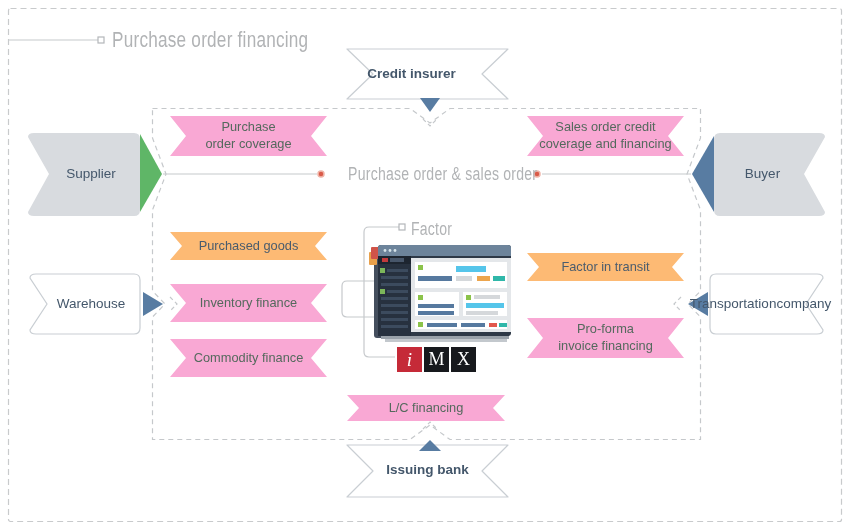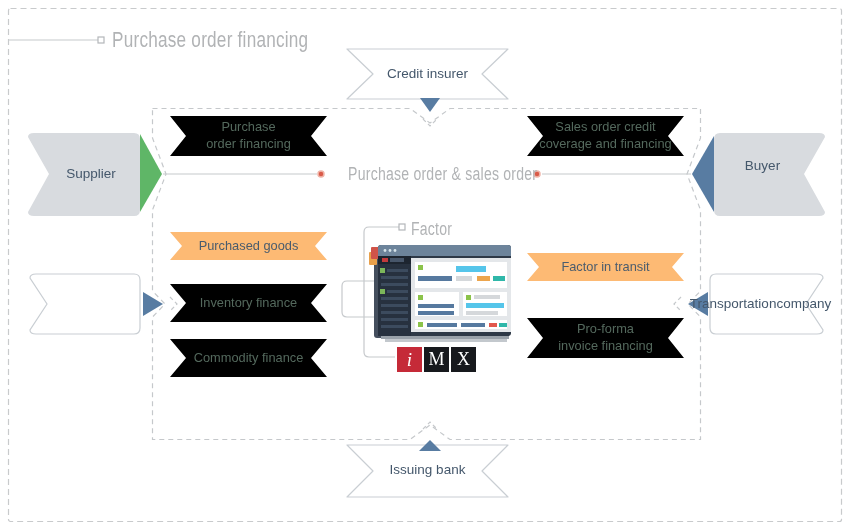--- a/index.html
+++ b/index.html
@@ -7,21 +7,21 @@
          font-family:"Liberation Sans",sans-serif;}
   svg{position:absolute;left:0;top:0;}
   .lbl{position:absolute;color:#44576b;}
   .entity-text{display:flex;align-items:center;justify-content:center;text-align:center;
                font-size:13.5px;line-height:1.35;color:#44576b;}
   .cond{position:absolute;color:#b1b3b5;white-space:nowrap;display:inline-block;
         transform:scaleX(0.78);transform-origin:left center;letter-spacing:0.3px;}
   .cond.center{transform-origin:center center;text-align:center;}
   .ribbon{position:absolute;display:flex;flex-direction:column;align-items:center;
           justify-content:center;text-align:center;font-size:12.8px;line-height:1.32;}
-  .ribbon.green{background:#000000;color:#54695d;}
+  .ribbon.green{background:#f9a8d4;color:#54695d;}
   .ribbon.gray{background:#fdba74;color:#4a5c6d;}
   .ribbon.deep{clip-path:polygon(0 0,100% 0,calc(100% - 16px) 50%,100% 100%,0 100%,16px 50%);}
   .ribbon.shallow{clip-path:polygon(0 0,100% 0,calc(100% - 12px) 50%,100% 100%,0 100%,12px 50%);}
   .logo-sq{position:absolute;width:25px;height:25px;display:flex;align-items:center;
            justify-content:center;font-family:"Liberation Serif",serif;color:#ffffff;
            font-size:18px;}
   .logo-sq.red{background:#c52a38;font-style:italic;font-size:19px;}
   .logo-sq.black{background:#17191d;}
 </style>
 </head>
@@ -137,57 +137,63 @@
     </g>
   </svg>
 
   <span class="cond" style="left:112px;top:27px;font-size:22px;">Purchase order financing</span>
   <span class="cond center" style="left:325px;top:164px;width:210px;font-size:18px;">Purchase order &amp; sales order</span>
   <span class="cond" style="left:411px;top:219px;font-size:18px;">Factor</span>
 
   <div class="lbl entity-text" style="left:28px;top:133px;width:112px;height:83px;padding-left:14px;box-sizing:border-box;">
     <span>Supplier</span>
   </div>
-  <div class="lbl entity-text" style="left:714px;top:125px;width:111px;height:83px;padding-right:14px;box-sizing:border-box;text-align:right;">
+  <div class="lbl entity-text" style="left:714px;top:133px;width:111px;height:83px;padding-right:14px;box-sizing:border-box;text-align:right;">
     <span>Buyer</span>
+  </div>
+  <div class="lbl entity-text" style="left:30px;top:274px;width:110px;height:60px;padding-left:12px;box-sizing:border-box;">
+    <span>Warehouse</span>
   </div>
   <div class="lbl entity-text" style="left:710px;top:274px;width:113px;height:60px;padding-right:12px;box-sizing:border-box;">
     <span>Transportation</span>
     <span>company</span>
   </div>
-  <div class="lbl entity-text" style="left:347px;top:47px;width:161px;height:54px;">
+  <div class="lbl entity-text" style="left:331px;top:47px;width:161px;height:54px;font-weight:bold;">
     <span>Credit insurer</span>
   </div>
-  <div class="lbl entity-text" style="left:347px;top:443px;width:161px;height:54px;">
+  <div class="lbl entity-text" style="left:347px;top:443px;width:161px;height:54px;font-weight:bold;">
     <span>Issuing bank</span>
   </div>
 
   <div class="ribbon green deep" style="left:170px;top:116px;width:157px;height:40px;">
     <span>Purchase</span>
-    <span>order financing</span>
+    <span>order coverage</span>
   </div>
   <div class="ribbon green deep" style="left:527px;top:116px;width:157px;height:40px;">
     <span>Sales order credit</span>
     <span>coverage and financing</span>
   </div>
   <div class="ribbon gray shallow" style="left:170px;top:232px;width:157px;height:28px;">
     <span>Purchased goods</span>
   </div>
   <div class="ribbon gray shallow" style="left:527px;top:253px;width:157px;height:28px;">
     <span>Factor in transit</span>
   </div>
   <div class="ribbon green deep" style="left:170px;top:284px;width:157px;height:38px;">
     <span>Inventory finance</span>
   </div>
   <div class="ribbon green deep" style="left:170px;top:339px;width:157px;height:38px;">
     <span>Commodity finance</span>
   </div>
   <div class="ribbon green deep" style="left:527px;top:318px;width:157px;height:40px;">
     <span>Pro-forma</span>
     <span>invoice financing</span>
+  </div>
+  <div class="ribbon green shallow" style="left:347px;top:395px;width:158px;height:26px;">
+    <span>L/C financing</span>
   </div>
 
   <div>
     <div class="logo-sq red" style="left:397px;top:347px;">i</div>
     <div class="logo-sq black" style="left:424px;top:347px;">M</div>
     <div class="logo-sq black" style="left:451px;top:347px;">X</div>
   </div>
 
 </div>
 

